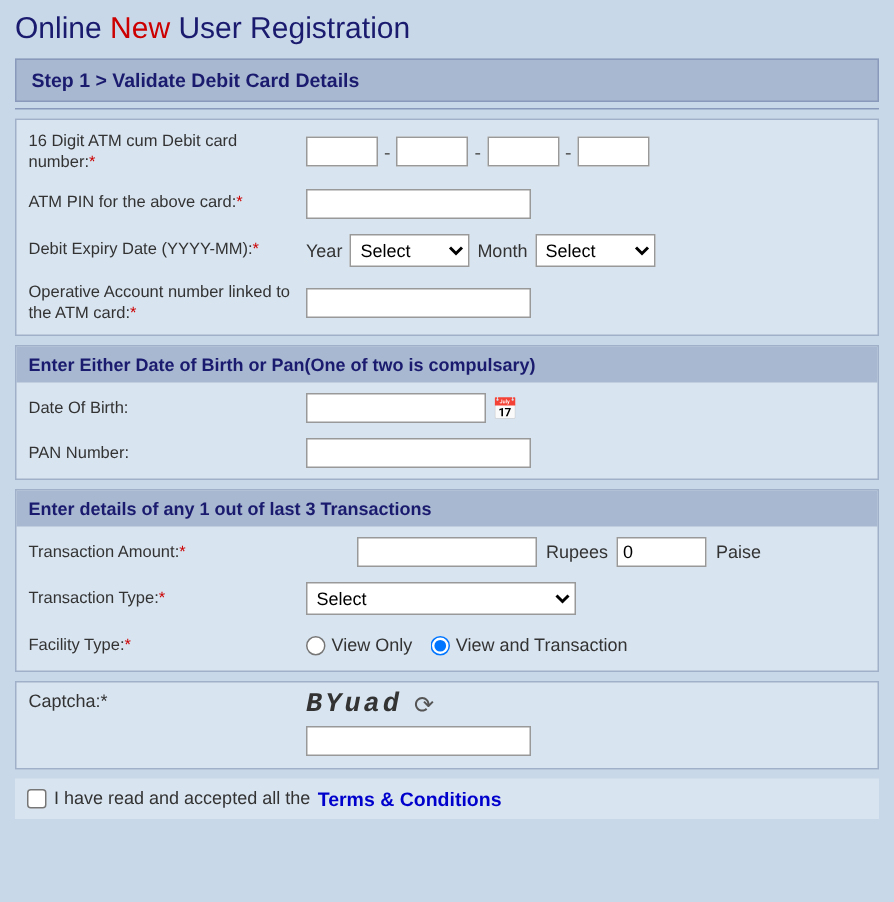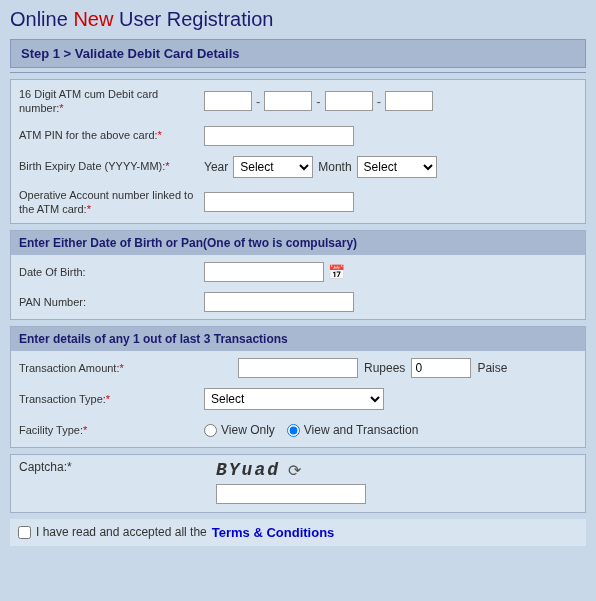--- a/index.html
+++ b/index.html
@@ -179,21 +179,21 @@
       padding: 5px 8px 8px 8px;
     }
     .captcha-display {
       display: flex;
       align-items: center;
       margin-bottom: 4px;
     }
     .captcha-label-row {
       display: flex;
       align-items: flex-start;
-      gap: 12px;
+      gap: 0;
     }
     .captcha-label {
       width: 185px;
       flex-shrink: 0;
       font-size: 12px;
       color: #333;
     }
     .terms-row {
       padding: 6px 8px;
       display: flex;
@@ -255,21 +255,21 @@
 
       <div class="form-row">
         <label>
           <span>ATM PIN for the above card:</span><span class="req">*</span>
         </label>
         <input type="password" class="atm-pin-input" style="">
       </div>
 
       <div class="form-row">
         <label>
-          <span>Birth Expiry Date (YYYY-MM):</span><span class="req">*</span>
+          <span>Debit Expiry Date (YYYY-MM):</span><span class="req">*</span>
         </label>
         <div class="expiry-row">
           <span>Year</span>
           <select class="year-select">
             <option>Select</option>
             <option>2024</option>
             <option>2025</option>
             <option>2026</option>
             <option>2027</option>
             <option>2028</option>

